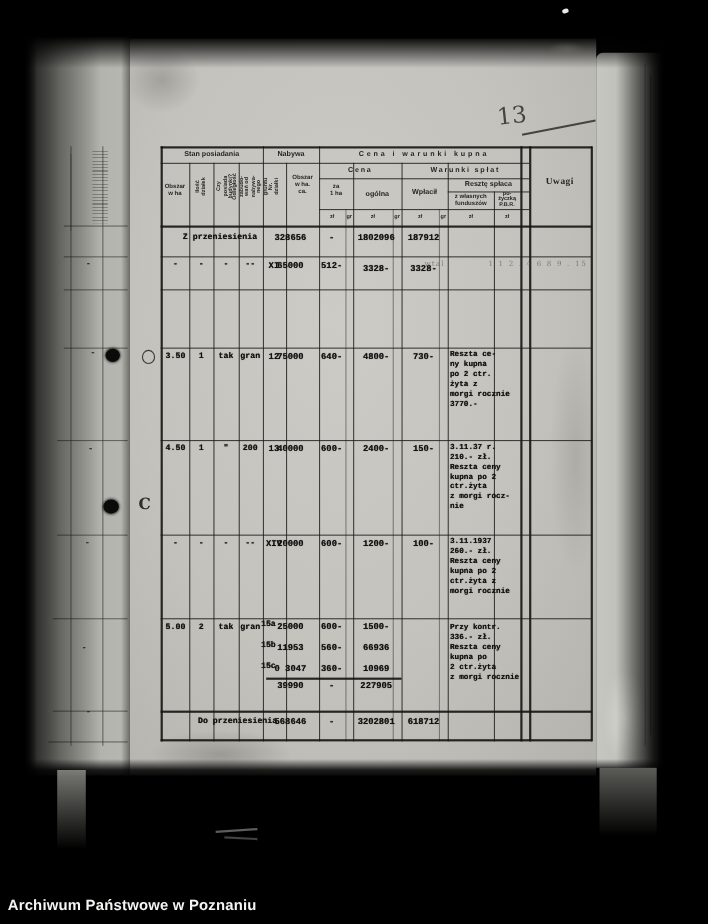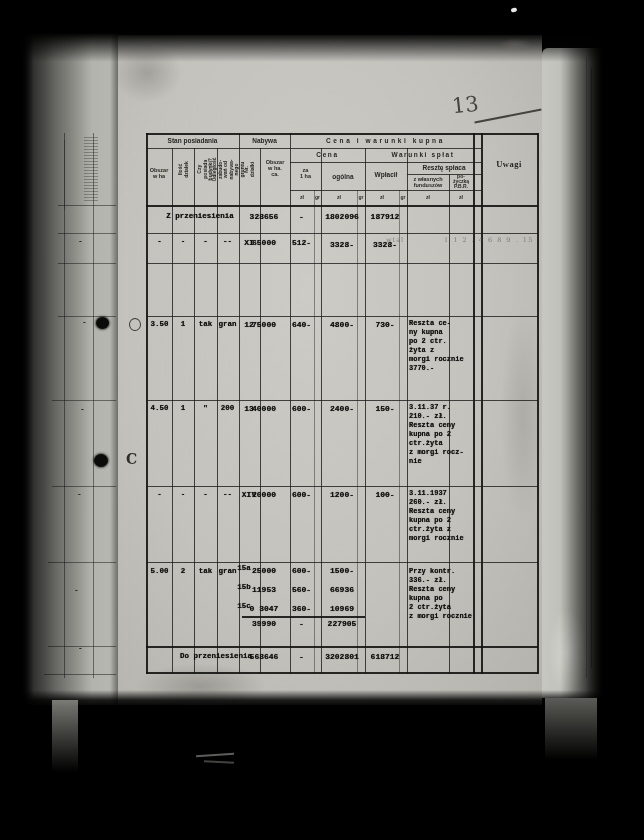--- a/index.html
+++ b/index.html
@@ -299,14 +299,17 @@
 
   <div class="abs" id="vignette"></div>
 
   <div class="abs" style="left:511px;top:8px;width:6px;height:4px;background:#e9e9e6;border-radius:2px;transform:rotate(-15deg);"></div>
   <div class="abs" style="left:498px;top:38px;width:34px;height:13px;background:radial-gradient(ellipse,rgba(120,120,112,0.35),rgba(0,0,0,0) 70%);"></div>
   <div class="abs" style="left:52px;top:700px;width:26px;height:72px;background:linear-gradient(to bottom,rgba(150,150,144,0.8),rgba(0,0,0,0));"></div>
   <div class="abs" style="left:545px;top:698px;width:52px;height:62px;background:linear-gradient(to bottom,rgba(130,130,124,0.7),rgba(0,0,0,0));"></div>
   <div class="abs" style="left:196px;top:754px;width:38px;height:1.5px;background:rgba(185,185,180,0.5);transform:rotate(-4deg);"></div>
   <div class="abs" style="left:204px;top:761px;width:30px;height:1.5px;background:rgba(165,165,160,0.4);transform:rotate(3deg);"></div>
 
+  <div class="abs" id="wm-bar">
+    <span>Archiwum Państwowe w Poznaniu</span>
+  </div>
 
 </div>
 
 </body></html>

